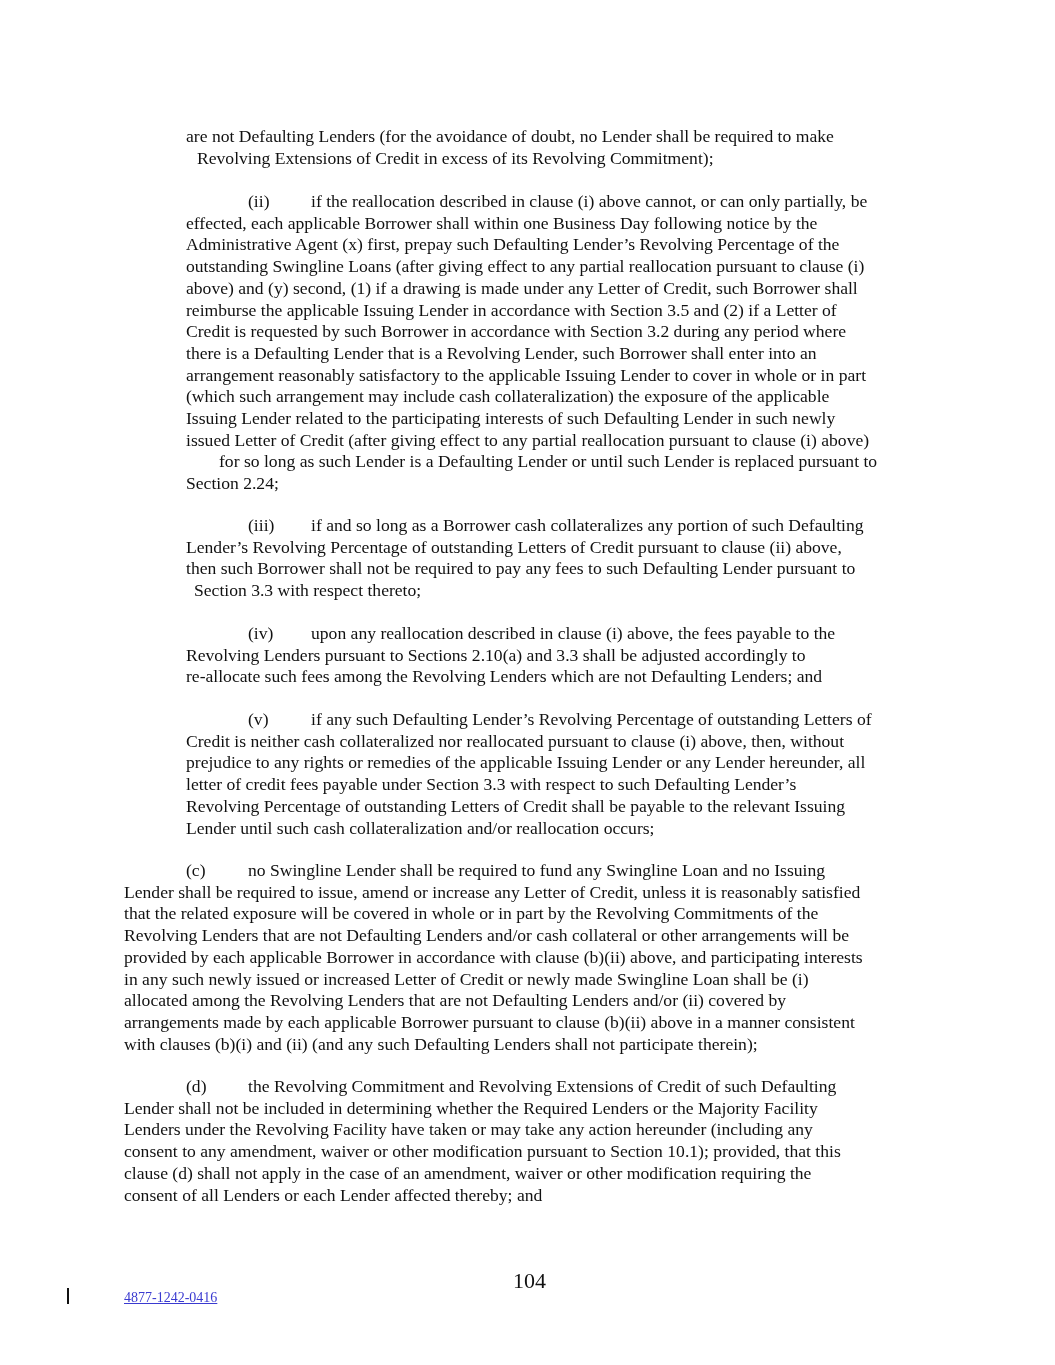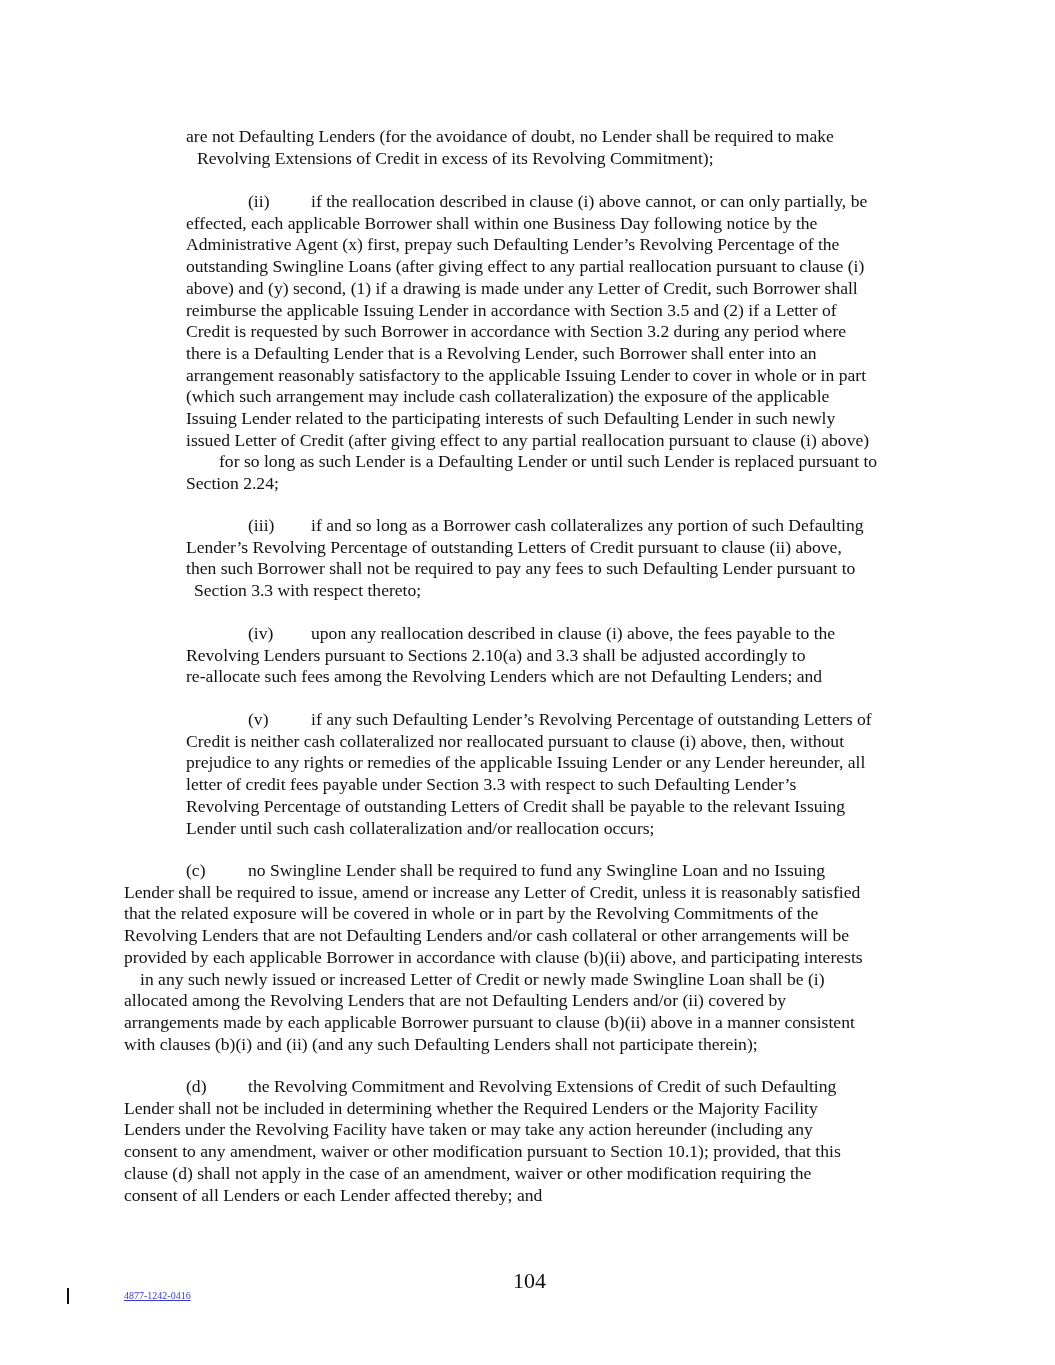--- a/index.html
+++ b/index.html
@@ -2,21 +2,21 @@
 <html><head>
 <meta charset="utf-8">
 <style>
   html, body { margin: 0; padding: 0; background: #ffffff; }
   body { width: 1055px; height: 1365px; position: relative; overflow: hidden;
          font-family: "Liberation Serif", "DejaVu Serif", serif; color: #111; }
   .page { position: absolute; left: 0; top: 0; width: 871px; height: 1365px; }
   .line { position: absolute; white-space: pre; font-size: 17.6px; line-height: 21.7px; }
   .para { position: absolute; }
   .footer-num { position: absolute; left: 513px; top: 1268px; font-size: 22px; }
-  .doc-id { position: absolute; left: 124px; top: 1290px; font-size: 10px; color: #3a3ad0; text-decoration: underline; }
+  .doc-id { position: absolute; left: 124px; top: 1290px; font-size: 14px; color: #3a3ad0; text-decoration: underline; }
   .change-bar { position: absolute; left: 67px; top: 1288px; width: 2px; height: 16px; background: #111; }
 </style>
 </head>
 <body>
 
 <div class="page">
 
   <div class="para" style="left:186px; top:126px;">
     <div class="line" style="left:0; top:0;">are not Defaulting Lenders (for the avoidance of doubt, no Lender shall be required to make</div>
     <div class="line" style="left:0; top:21.7px;margin-left:11px;">Revolving Extensions of Credit in excess of its Revolving Commitment);</div>
@@ -65,21 +65,21 @@
     <div class="line" style="left:0; top:108.5px;">Lender until such cash collateralization and/or reallocation occurs;</div>
   </div>
 
   <div class="para" style="left:124px; top:860px;">
     <div class="line" style="left:62px; top:0;">(c)</div>
     <div class="line" style="left:124px; top:0;">no Swingline Lender shall be required to fund any Swingline Loan and no Issuing</div>
     <div class="line" style="left:0; top:21.7px;">Lender shall be required to issue, amend or increase any Letter of Credit, unless it is reasonably satisfied</div>
     <div class="line" style="left:0; top:43.4px;">that the related exposure will be covered in whole or in part by the Revolving Commitments of the</div>
     <div class="line" style="left:0; top:65.1px;">Revolving Lenders that are not Defaulting Lenders and/or cash collateral or other arrangements will be</div>
     <div class="line" style="left:0; top:86.8px;">provided by each applicable Borrower in accordance with clause (b)(ii) above, and participating interests</div>
-    <div class="line" style="left:0; top:108.5px;margin-left:16px;">in any such newly issued or increased Letter of Credit or newly made Swingline Loan shall be (i)</div>
+    <div class="line" style="left:0; top:108.5px;">in any such newly issued or increased Letter of Credit or newly made Swingline Loan shall be (i)</div>
     <div class="line" style="left:0; top:130.2px;">allocated among the Revolving Lenders that are not Defaulting Lenders and/or (ii) covered by</div>
     <div class="line" style="left:0; top:151.9px;">arrangements made by each applicable Borrower pursuant to clause (b)(ii) above in a manner consistent</div>
     <div class="line" style="left:0; top:173.6px;">with clauses (b)(i) and (ii) (and any such Defaulting Lenders shall not participate therein);</div>
   </div>
 
   <div class="para" style="left:124px; top:1076px;">
     <div class="line" style="left:62px; top:0;">(d)</div>
     <div class="line" style="left:124px; top:0;">the Revolving Commitment and Revolving Extensions of Credit of such Defaulting</div>
     <div class="line" style="left:0; top:21.7px;">Lender shall not be included in determining whether the Required Lenders or the Majority Facility</div>
     <div class="line" style="left:0; top:43.4px;">Lenders under the Revolving Facility have taken or may take any action hereunder (including any</div>

